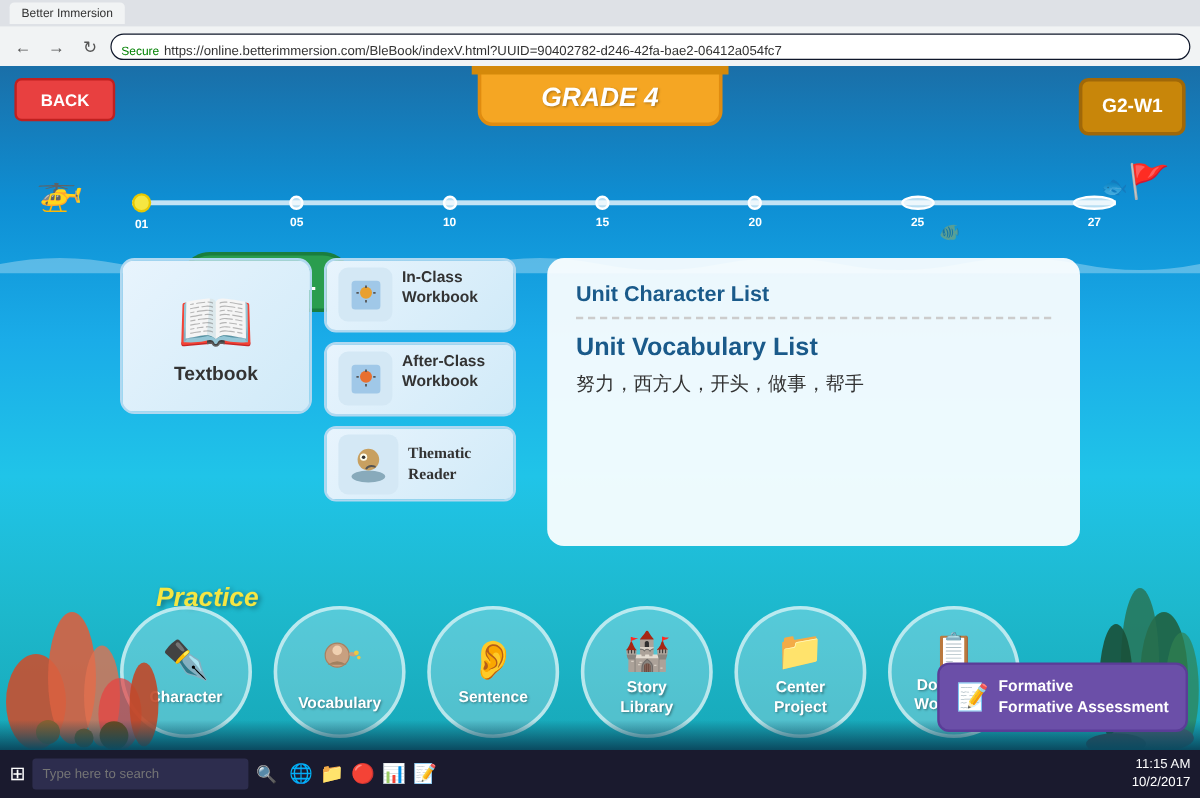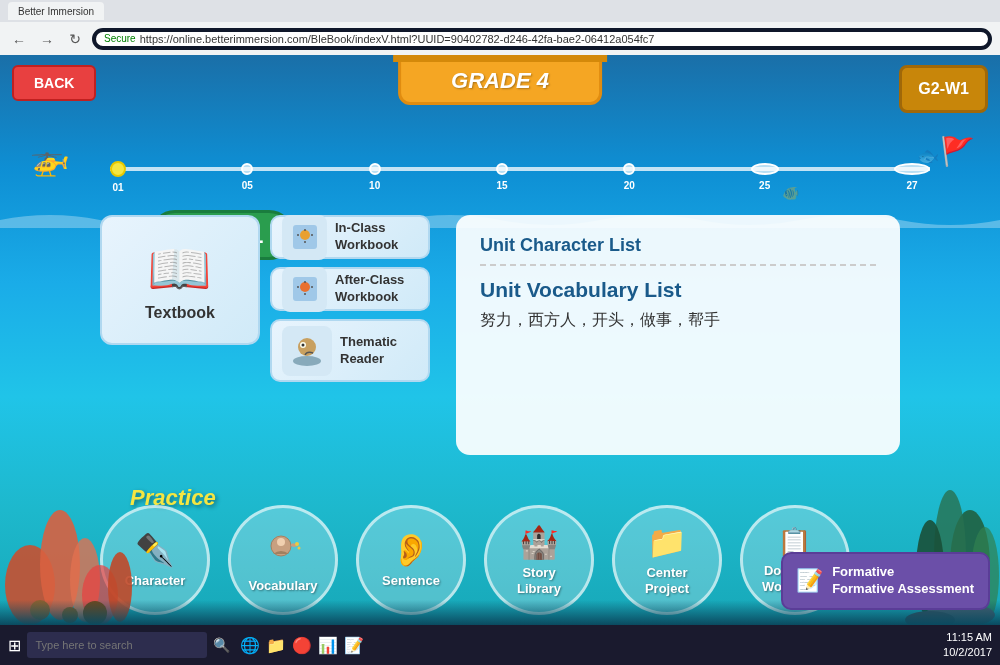--- a/index.html
+++ b/index.html
@@ -5,21 +5,21 @@
     * { margin: 0; padding: 0; box-sizing: border-box; }
     body { width: 1000px; height: 665px; overflow: hidden; font-family: Arial, sans-serif; }
 
     
     .browser-top { background: #dee1e6; height: 55px; display: flex; flex-direction: column; }
     .browser-tabs { height: 22px; background: #dee1e6; display: flex; align-items: center; padding: 0 8px; gap: 2px; }
     .browser-tab-active { background: #f1f3f4; height: 18px; padding: 0 10px; border-radius: 4px 4px 0 0; font-size: 10px; display: flex; align-items: center; color: #333; }
     .browser-nav { height: 33px; background: #f1f3f4; display: flex; align-items: center; padding: 0 8px; gap: 6px; }
     .nav-btn { width: 22px; height: 22px; border-radius: 50%; border: none; background: transparent; cursor: pointer; color: #555; font-size: 14px; display: flex; align-items: center; justify-content: center; }
     .nav-btn:disabled { color: #bbb; cursor: default; }
-    .address-bar { flex: 1; height: 22px; background: white; border-radius: 11px; border: 4px solid #0f172a; display: flex; align-items: center; padding: 0 8px; gap: 4px; font-size: 11px; color: #333; }
+    .address-bar { flex: 1; height: 22px; background: white; border-radius: 11px; border: 1px solid #0f172a; display: flex; align-items: flex-end; padding: 0 8px; gap: 4px; font-size: 11px; color: #333; }
     .secure-badge { color: green; font-size: 10px; }
 
     
     .taskbar { position: absolute; bottom: 0; left: 0; width: 1000px; height: 40px; background: #1a1a2e; display: flex; align-items: center; padding: 0 8px; gap: 6px; }
     .taskbar-search { background: #2d2d4e; border: none; color: white; height: 26px; width: 180px; border-radius: 3px; font-size: 11px; padding: 0 8px; }
     .taskbar-time { margin-left: auto; color: white; font-size: 11px; text-align: right; line-height: 1.4; }
 
     
     .main-content { position: relative; width: 1000px; height: 570px; background: linear-gradient(180deg, #1a6fa8 0%, #0e8fd4 20%, #1aace8 40%, #20c4e8 60%, #1db8cc 80%, #17a8b8 100%); overflow: hidden; }
     .fish-bg { position: absolute; right: 60px; top: 90px; font-size: 18px; opacity: 0.4; }
@@ -39,25 +39,25 @@
     
     .timeline { position: absolute; top: 110px; left: 0; right: 0; display: flex; align-items: center; padding: 0 30px; }
     .submarine { position: absolute; left: 30px; top: 85px; font-size: 32px; }
     .flag { position: absolute; right: 25px; top: 80px; font-size: 28px; }
 
     
     .week-banner { position: absolute; top: 155px; left: 150px; background: #2a9d4e; color: white; font-size: 24px; font-weight: bold; padding: 8px 28px; border-radius: 25px; border: 3px solid #1a7d3e; }
 
     .textbook-card { width: 160px; height: 130px; background: linear-gradient(135deg, #e8f4fd, #d0eaf8); border-radius: 12px; border: 2px solid #b0d8f0; display: flex; flex-direction: column; align-items: center; justify-content: center; cursor: pointer; position: relative; padding: 10px; }
     .card-label { font-size: 16px; font-weight: bold; color: #333; margin-top: 4px; }
-    .workbook-card { width: 160px; height: 44px; background: linear-gradient(135deg, #e8f4fd, #d0eaf8); border-radius: 10px; border: 2px solid #b0d8f0; display: flex; align-items: center; gap: 8px; cursor: pointer; padding: 6px 10px; }
+    .workbook-card { width: 160px; height: 62px; background: linear-gradient(135deg, #e8f4fd, #d0eaf8); border-radius: 10px; border: 2px solid #b0d8f0; display: flex; gap: 8px; cursor: pointer; padding: 6px 10px; }
     .workbook-icon { width: 45px; height: 45px; background: #d4e8f5; border-radius: 8px; display: flex; align-items: center; justify-content: center; font-size: 22px; flex-shrink: 0; }
     .workbook-label { font-size: 13px; font-weight: bold; color: #333; line-height: 1.3; }
 
-    .thematic-card { width: 160px; height: 63px; background: linear-gradient(135deg, #e8f4fd, #d0eaf8); border-radius: 10px; border: 2px solid #b0d8f0; display: flex; align-items: center; gap: 8px; cursor: pointer; padding: 6px 10px; }
+    .thematic-card { width: 160px; height: 63px; background: linear-gradient(135deg, #e8f4fd, #d0eaf8); border-radius: 10px; border: 2px solid #b0d8f0; display: flex; align-items: center; gap: 8px; cursor: pointer; padding: 6px 10px; font-family: Liberation Serif, serif; }
     .thematic-icon { width: 50px; height: 50px; background: #d4e8f5; border-radius: 8px; display: flex; align-items: center; justify-content: center; font-size: 24px; flex-shrink: 0; }
 
     
     .unit-panel { flex: 1; background: rgba(255,255,255,0.92); border-radius: 14px; padding: 20px 24px; min-height: 240px; }
     .unit-title { font-size: 18px; font-weight: bold; color: #1a5a8a; margin-bottom: 8px; }
     .unit-chars { font-size: 18px; color: #333; margin-bottom: 12px; }
     .unit-divider { border: none; border-top: 2px dashed #ccc; margin-bottom: 12px; }
     .unit-vocab-title { font-size: 21px; font-weight: bold; color: #1a5a8a; margin-bottom: 8px; }
     .unit-vocab { font-size: 16px; color: #333; }
 

